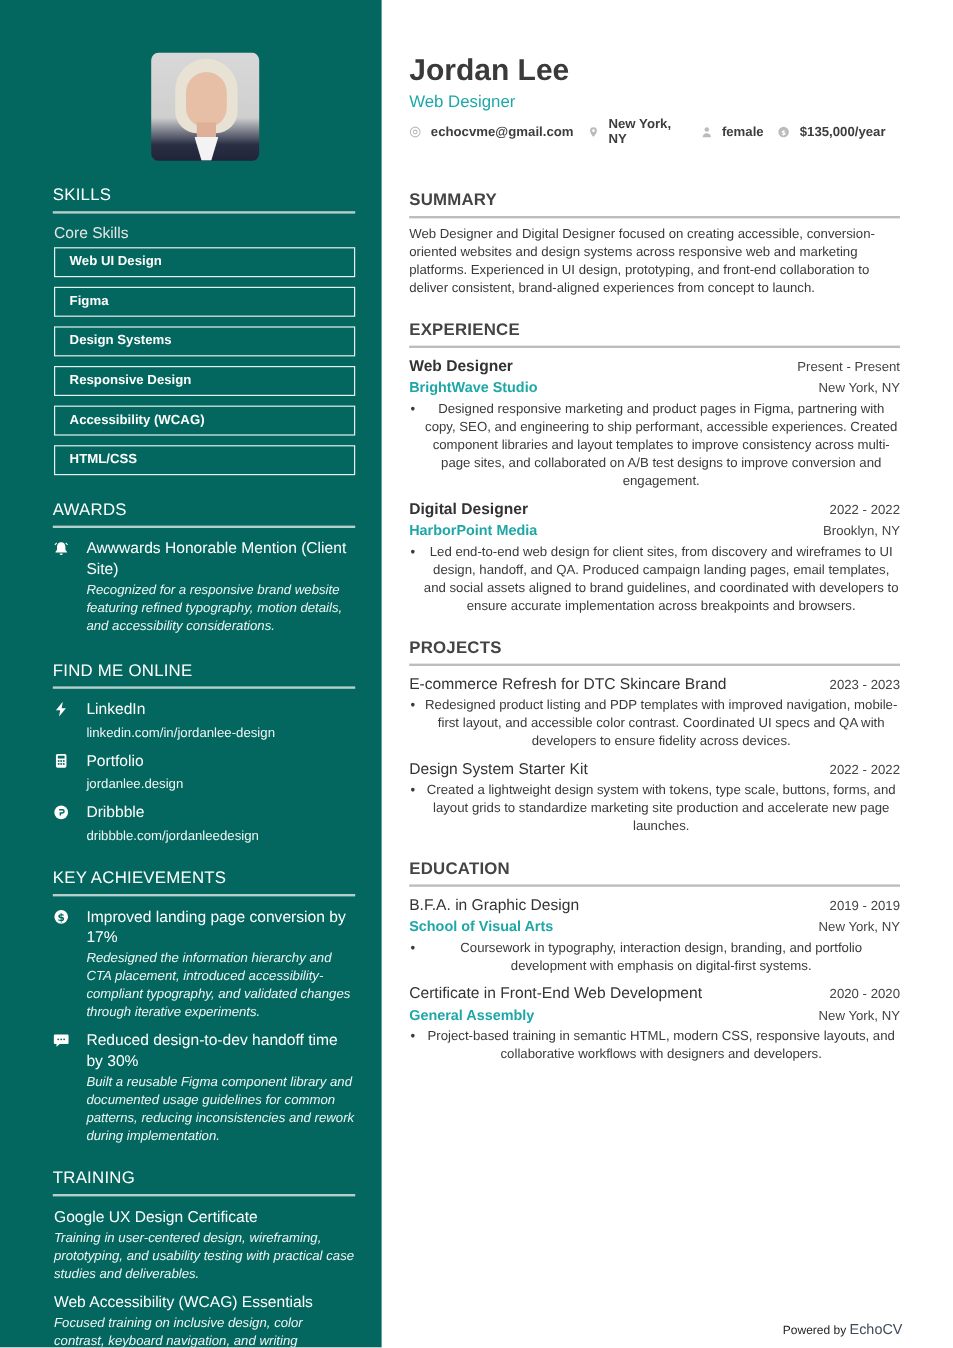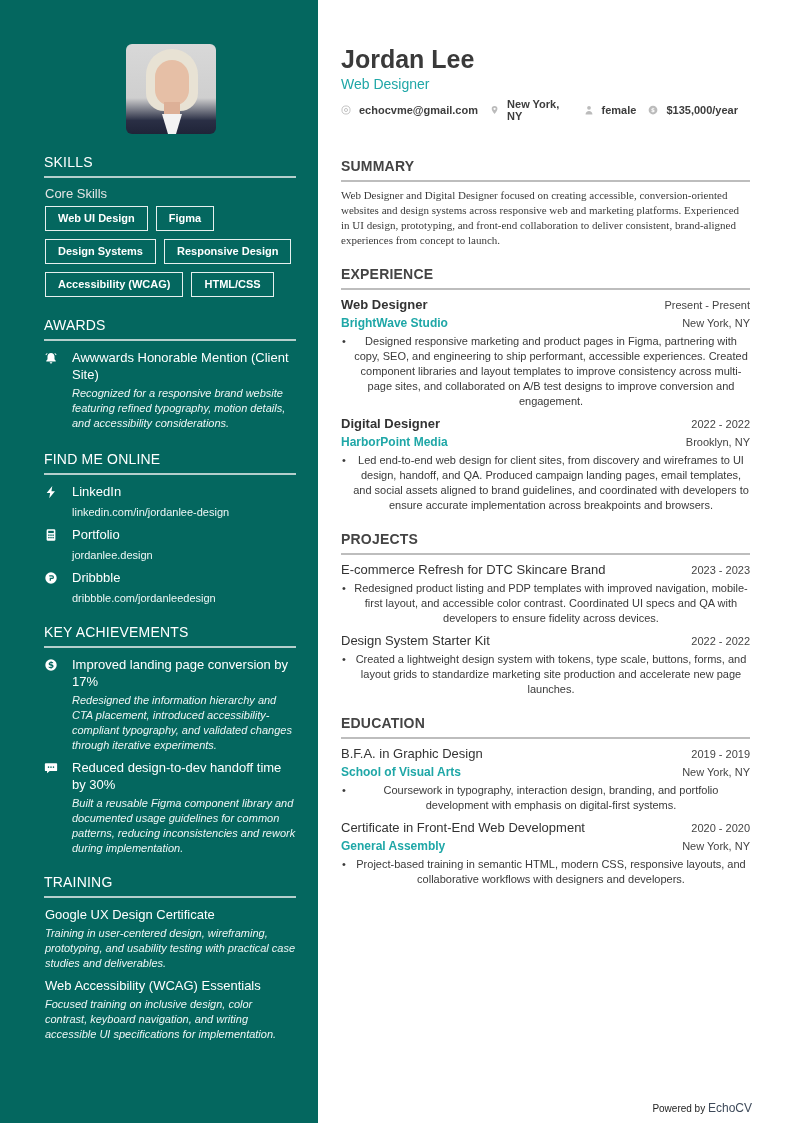--- a/index.html
+++ b/index.html
@@ -32,21 +32,21 @@
     clip-path: polygon(0 0, 100% 0, 70% 100%, 30% 100%);
   }
 
   .side-section { margin-top: 18px; }
   .side-title {
     font-size: 14px; font-weight: normal; letter-spacing: 0.2px;
     padding-bottom: 6px; border-bottom: 2px solid #b5cfcc; margin-bottom: 8px;
     color: #fff;
   }
   .sub-title { font-size: 13px; margin: 0 0 5px 1px; color: #e5e5e5; }
-  .tags { display: flex; flex-wrap: wrap; gap: 8px 8px; margin-left: 1px; }
+  .tags { display: flex; flex-wrap: wrap; gap: 8px 8px; margin-left: 1px; flex-direction: column; }
   .tag {
     border: 1px solid #e6f0ee; color: #fff; font-size: 11px; font-weight: bold;
     padding: 5px 12px; height: 25px; line-height: 13px;
   }
 
   .icon-item { display: flex; margin-bottom: 6px; }
   .icon-item .ico { width: 28px; flex: 0 0 28px; padding-top: 2px; }
   .icon-item .ico svg { width: 14px; height: 14px; display: block; }
   .icon-item .body { flex: 1; }
   .item-head { font-size: 13px; line-height: 17px; color: #fff; }
@@ -61,21 +61,21 @@
   .role { font-size: 14px; color: #1fa7a7; margin-top: 2px; }
   .contact { display: flex; align-items: center; margin-top: 6px; font-size: 11px; font-weight: bold; color: #3d3d3d; }
   .contact .ci { display: flex; align-items: center; margin-right: 12px; }
   .contact .ci svg { width: 10px; height: 10px; margin-right: 8px; }
 
   .m-section { margin-top: 18px; }
   .m-title {
     font-size: 14px; color: #444; letter-spacing: 0.2px;
     padding-bottom: 6px; border-bottom: 2px solid #bdbdbd; margin-bottom: 6px;
   }
-  .m-text { font-size: 11px; line-height: 15px; color: #3a3a3a; font-family: Liberation Serif, serif; }
+  .m-text { font-size: 11px; line-height: 15px; color: #3a3a3a; }
   .entry { margin-bottom: 6px; }
   .row { display: flex; justify-content: space-between; align-items: baseline; }
   .e-title { font-size: 13px; color: #333; line-height: 18px; }
   .e-title.bold { font-weight: bold; }
   .e-date { font-size: 11px; color: #444; }
   .e-org { font-size: 12px; color: #1fa7a7; line-height: 18px; font-weight: bold; }
   .e-loc { font-size: 11px; color: #444; }
   .bullets { list-style: none; margin-top: 2px; text-align: center; }
   .bullets li { position: relative; padding-left: 11px; font-size: 11px; line-height: 15px; color: #3a3a3a; }
   .bullets li::before { content: "•"; position: absolute; left: 1px; top: 0; }

